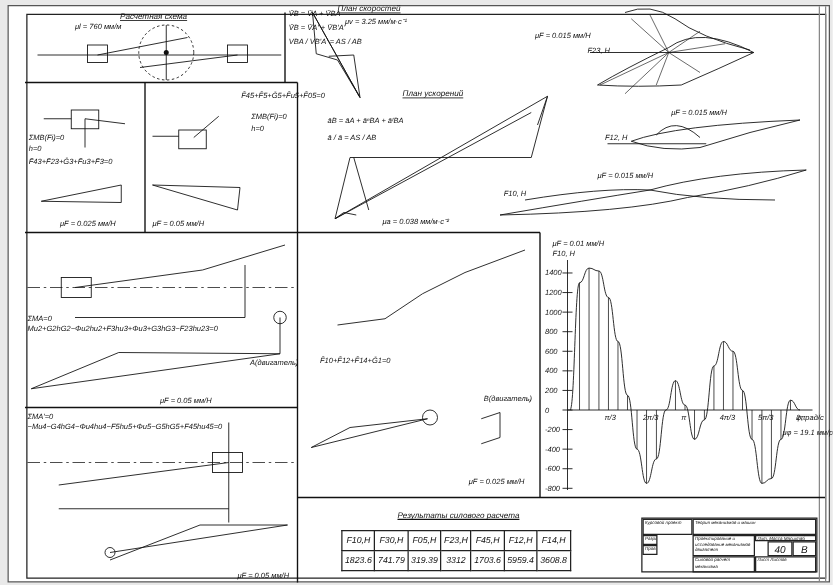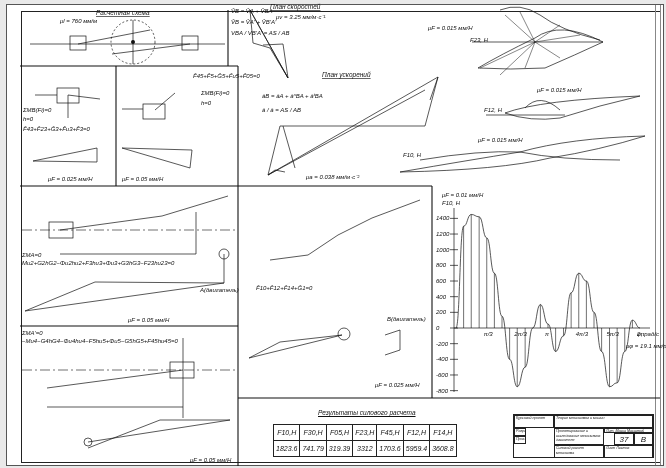--- a/index.html
+++ b/index.html
@@ -271,16 +271,16 @@
   </table>
 
 <div class="stamp">
   <div style="left:0;top:0;width:40px;height:13px;">Курсовой проект</div>
   <div style="left:40px;top:0;width:99px;height:13px;">Теория механизмов и машин</div>
   <div style="left:0;top:13px;width:12px;height:8px;">Разраб.</div>
   <div style="left:0;top:21px;width:12px;height:8px;">Пров.</div>
   <div style="left:40px;top:13px;width:50px;height:17px;">Проектирование и исследование механизмов двигателя</div>
   <div style="left:40px;top:30px;width:50px;height:13px;">Силовой расчет механизма</div>
   <div style="left:90px;top:13px;width:49px;height:5px;"><span>Лит.</span> <span>Масса</span> <span>Масштаб</span></div>
-  <div style="left:100px;top:18px;width:20px;height:12px;font-size:8px;line-height:11px;text-align:center;">37</div>
+  <div style="left:100px;top:18px;width:20px;height:12px;font-size:8px;line-height:11px;text-align:center;">40</div>
   <div style="left:120px;top:18px;width:19px;height:12px;font-size:8px;line-height:11px;text-align:center;">В</div>
   <div style="left:90px;top:30px;width:49px;height:13px;">Лист  Листов</div>
 </div>
 
 </body></html>

